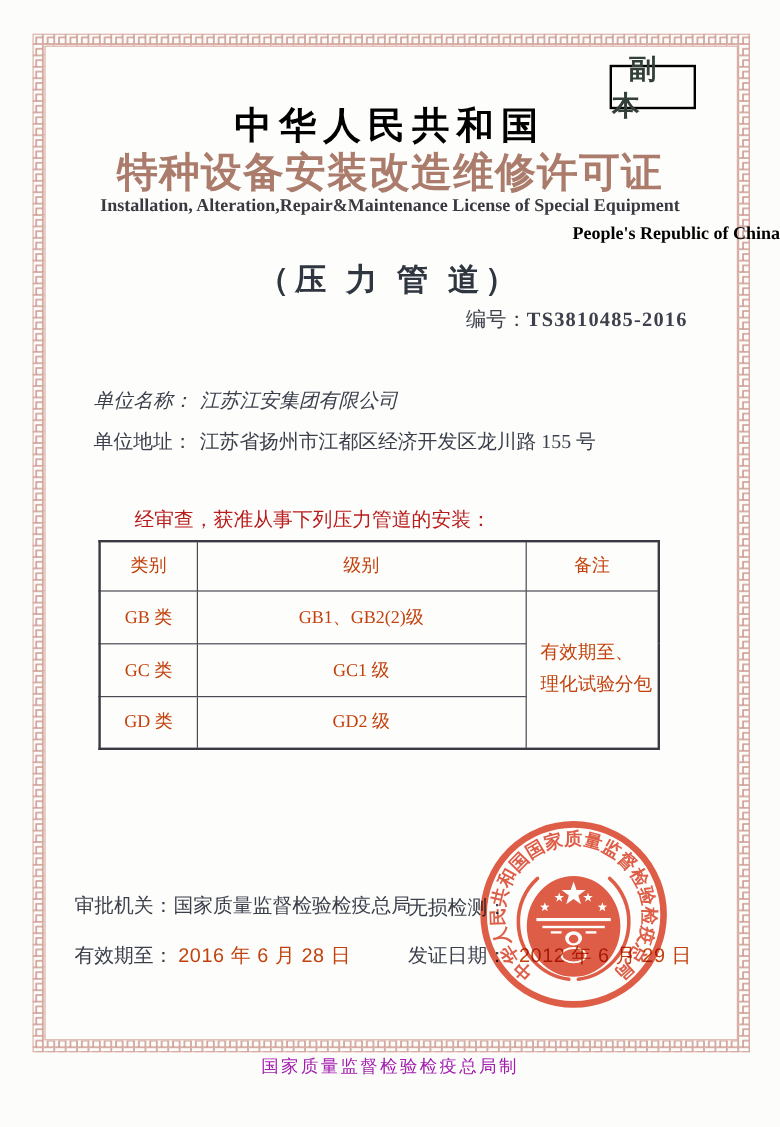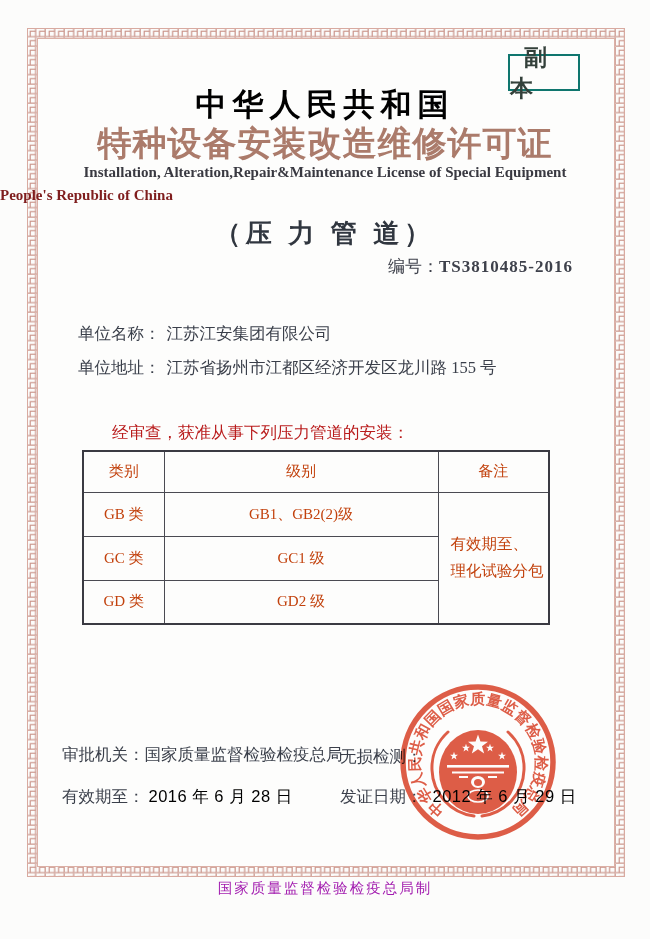--- a/index.html
+++ b/index.html
@@ -12,55 +12,55 @@
     color:#3c4150;
     overflow:hidden;
   }
   
   .frame-svg { position:absolute; left:27px; top:28px; z-index:0; }
 
   .content { position:absolute; inset:0; z-index:2; }
 
   .copy-box {
     position:absolute; left:508px; top:54px; width:72px; height:37px;
-    border:2px solid #0f766e;
+    border:2px solid #000000;
     display:flex; align-items:center; justify-content:center;
     font-size:23px; font-weight:bold; color:#33403a;
     letter-spacing:14px; text-indent:14px;
   }
   .title-cn-1 {
     position:absolute; top:84px; left:0; width:100%;
     text-align:center; font-size:31px; font-weight:bold;
     color:#000000; letter-spacing:6px;
   }
   .title-cn-2 {
     position:absolute; top:121px; left:0; width:100%;
     text-align:center; font-size:34px; font-weight:bold;
     color:#ab7b6b; letter-spacing:1px;
   }
   .title-en-1 {
     position:absolute; top:164px; left:0; width:100%;
     text-align:center; font-size:15px; font-weight:bold; color:#393941;
   }
   .title-en-2 {
     position:absolute; top:187px; left:0; width:100%;
-    text-align:left; font-size:15px; font-weight:bold; color:#7f1d1d;
+    text-align:right; font-size:15px; font-weight:bold; color:#000000;
   }
   .subtitle {
     position:absolute; top:216px; left:0; width:100%;
     text-align:center; font-size:26px; font-weight:600;
     color:#30363f; letter-spacing:5px;
   }
   .license-no {
     position:absolute; top:255px; left:0; right:77px;
     text-align:right; font-size:17px; color:#3e414b;
   }
   .license-no .value { letter-spacing:1px; font-weight:600; }
   .field-line { position:absolute; left:78px; font-size:16.5px; color:#3a3f4a; }
-  .org-name { top:323px; }
+  .org-name { top:323px;font-style:italic; }
   .org-addr { top:357px; }
   .field-line .value { margin-left:6px; }
   .scope-intro { position:absolute; left:112px; top:422px; font-size:16.5px; color:#b91c1c; }
 
   .scope-table {
     position:absolute; left:82px; top:450px; width:466px;
     border-collapse:collapse; table-layout:fixed;
     border:2px solid #3a3a42;
     font-size:15px; color:#c2410c;
   }
@@ -75,21 +75,21 @@
   }
 
   .auth-label, .auth-value { font-size:16.5px; color:#3a3f4a; }
   .auth-item { position:absolute; white-space:nowrap; }
   .approval   { left:62px;  top:744px; }
   .issuer     { left:340px; top:746px; }
   .valid      { left:62px;  top:786px; }
   .issue-date { left:340px; top:786px; }
   .date-value {
     font-family:"Liberation Sans","DejaVu Sans",sans-serif;
-    font-size:16.5px; color:#000000; margin-left:4px; letter-spacing:0.5px;
+    font-size:16.5px; color:#c2410c; margin-left:4px; letter-spacing:0.5px;
   }
   .issue-date .date-value { margin-left:10px; }
 
   .seal-svg {
     position:absolute; left:397px; top:681px; z-index:3;
     mix-blend-mode:multiply; opacity:0.92; pointer-events:none;
   }
 
   .footer {
     position:absolute; top:879px; left:0; width:100%;

